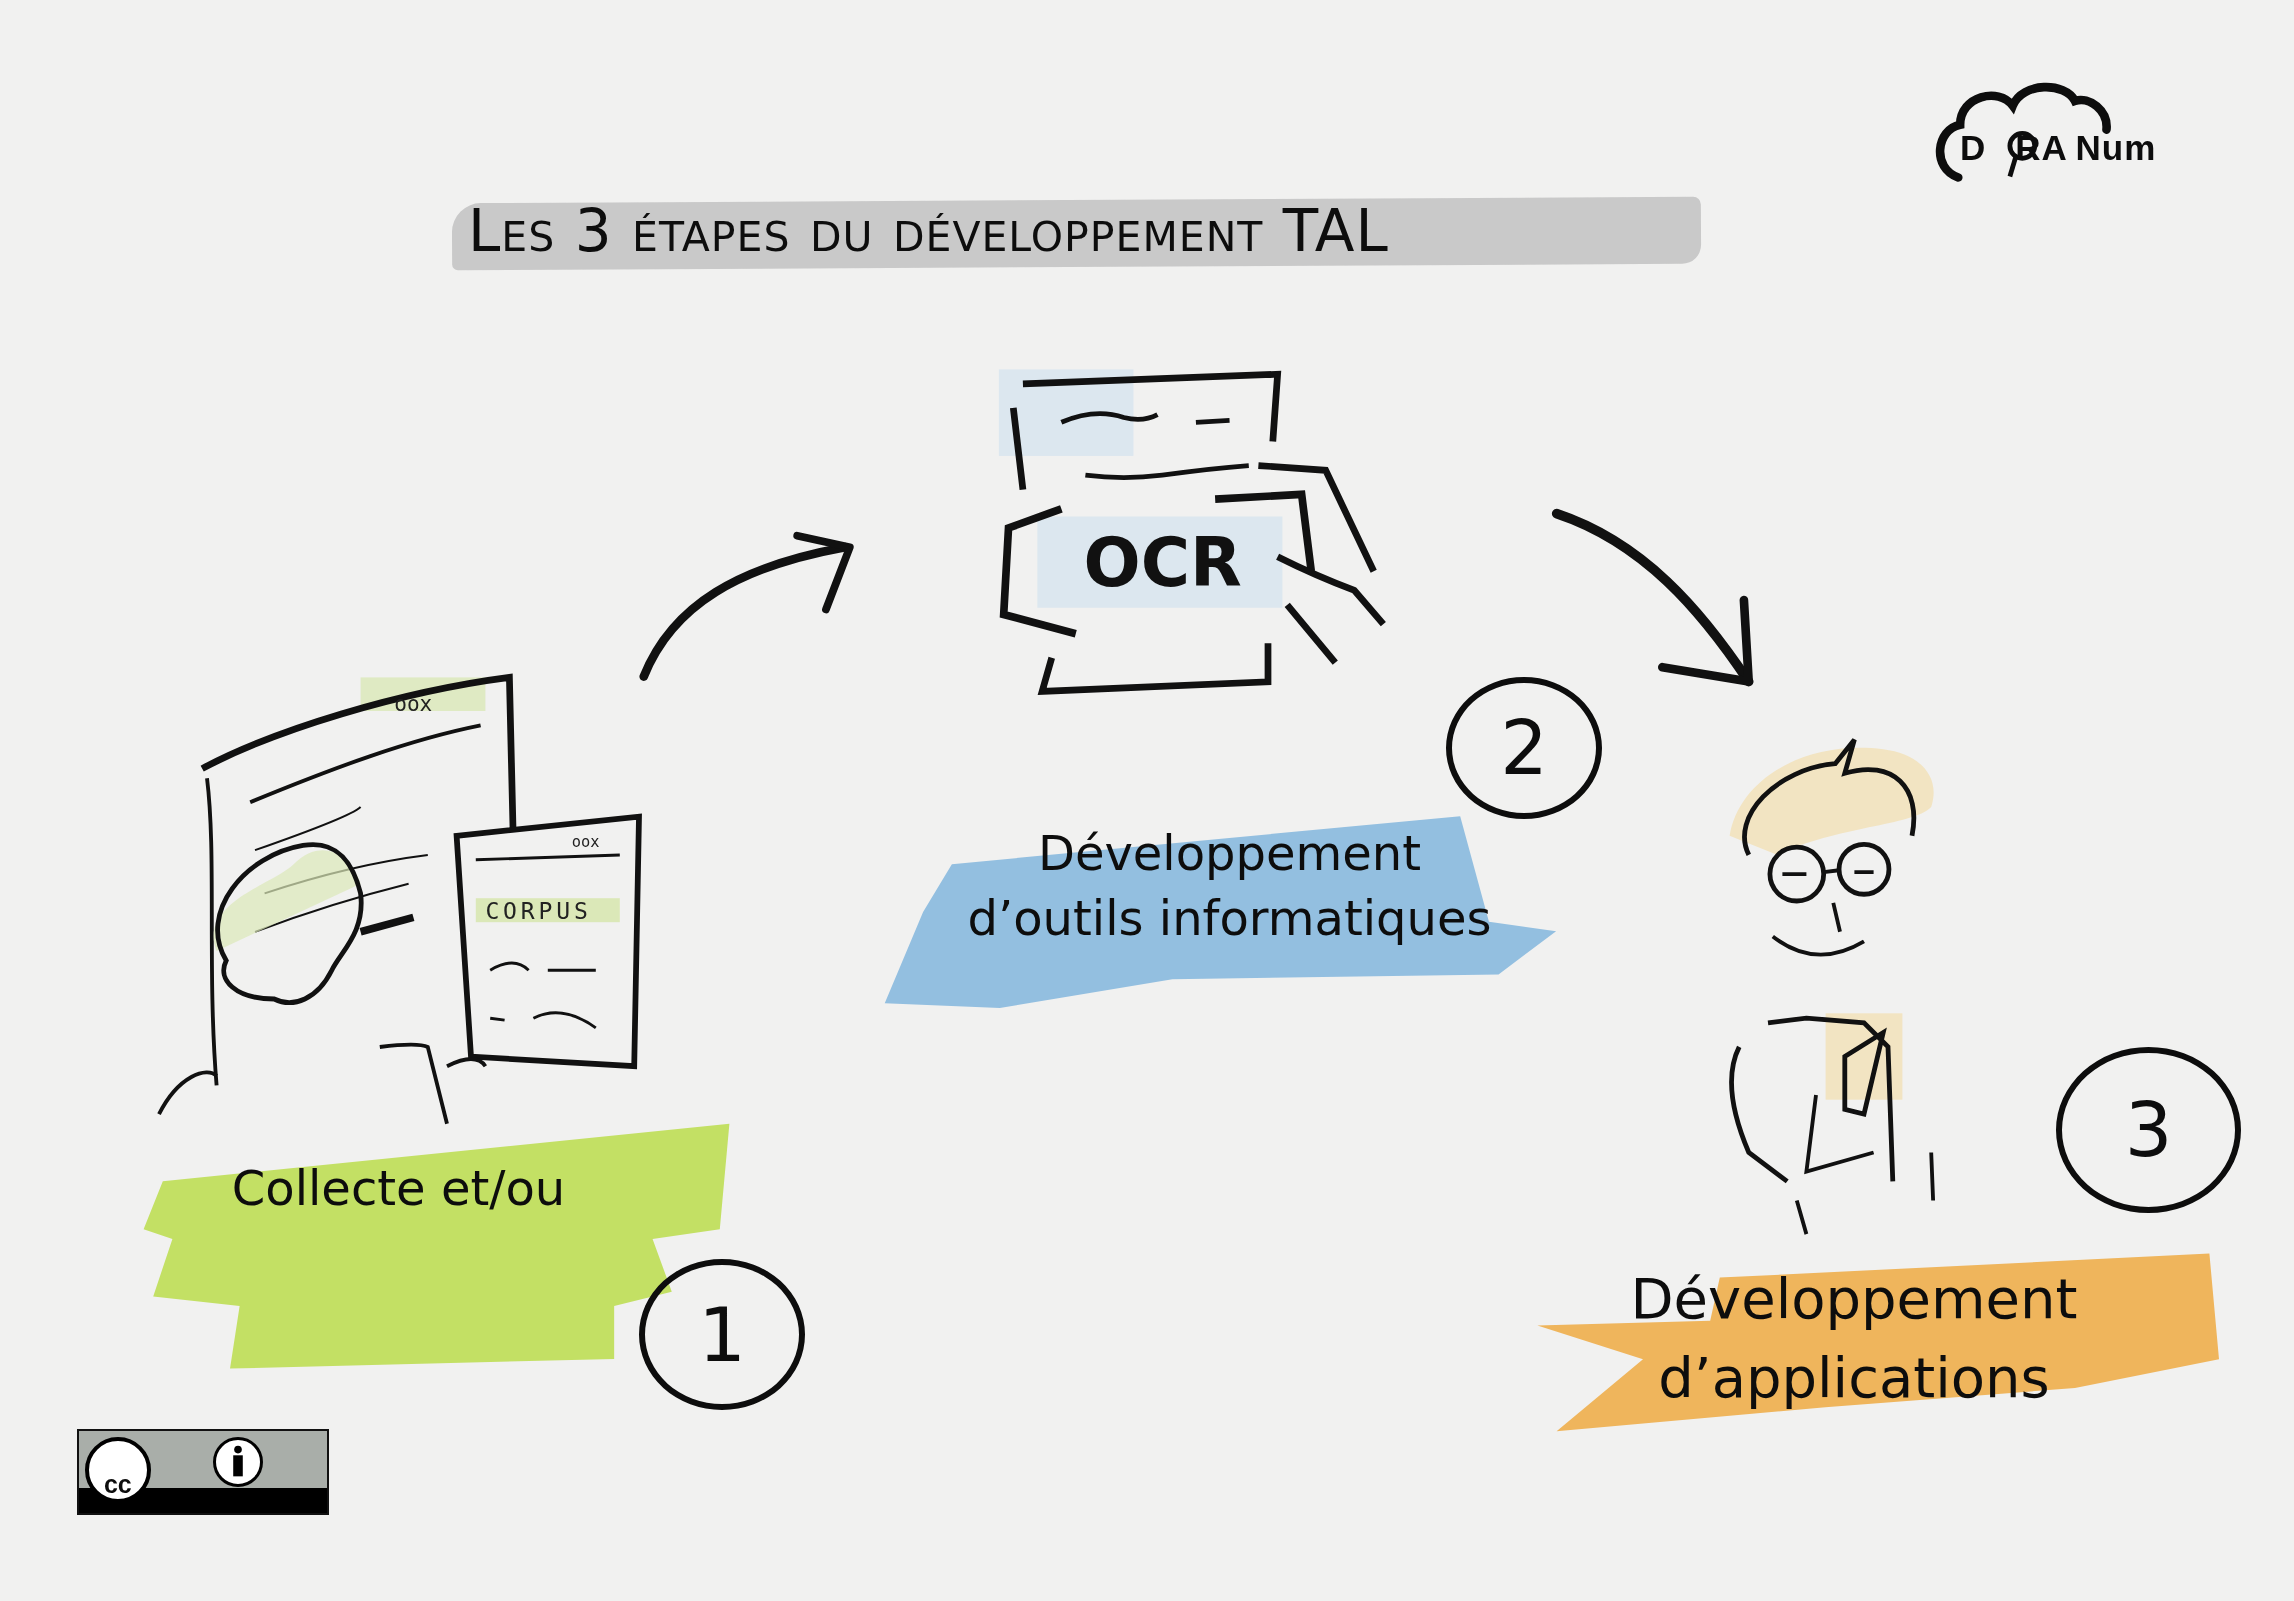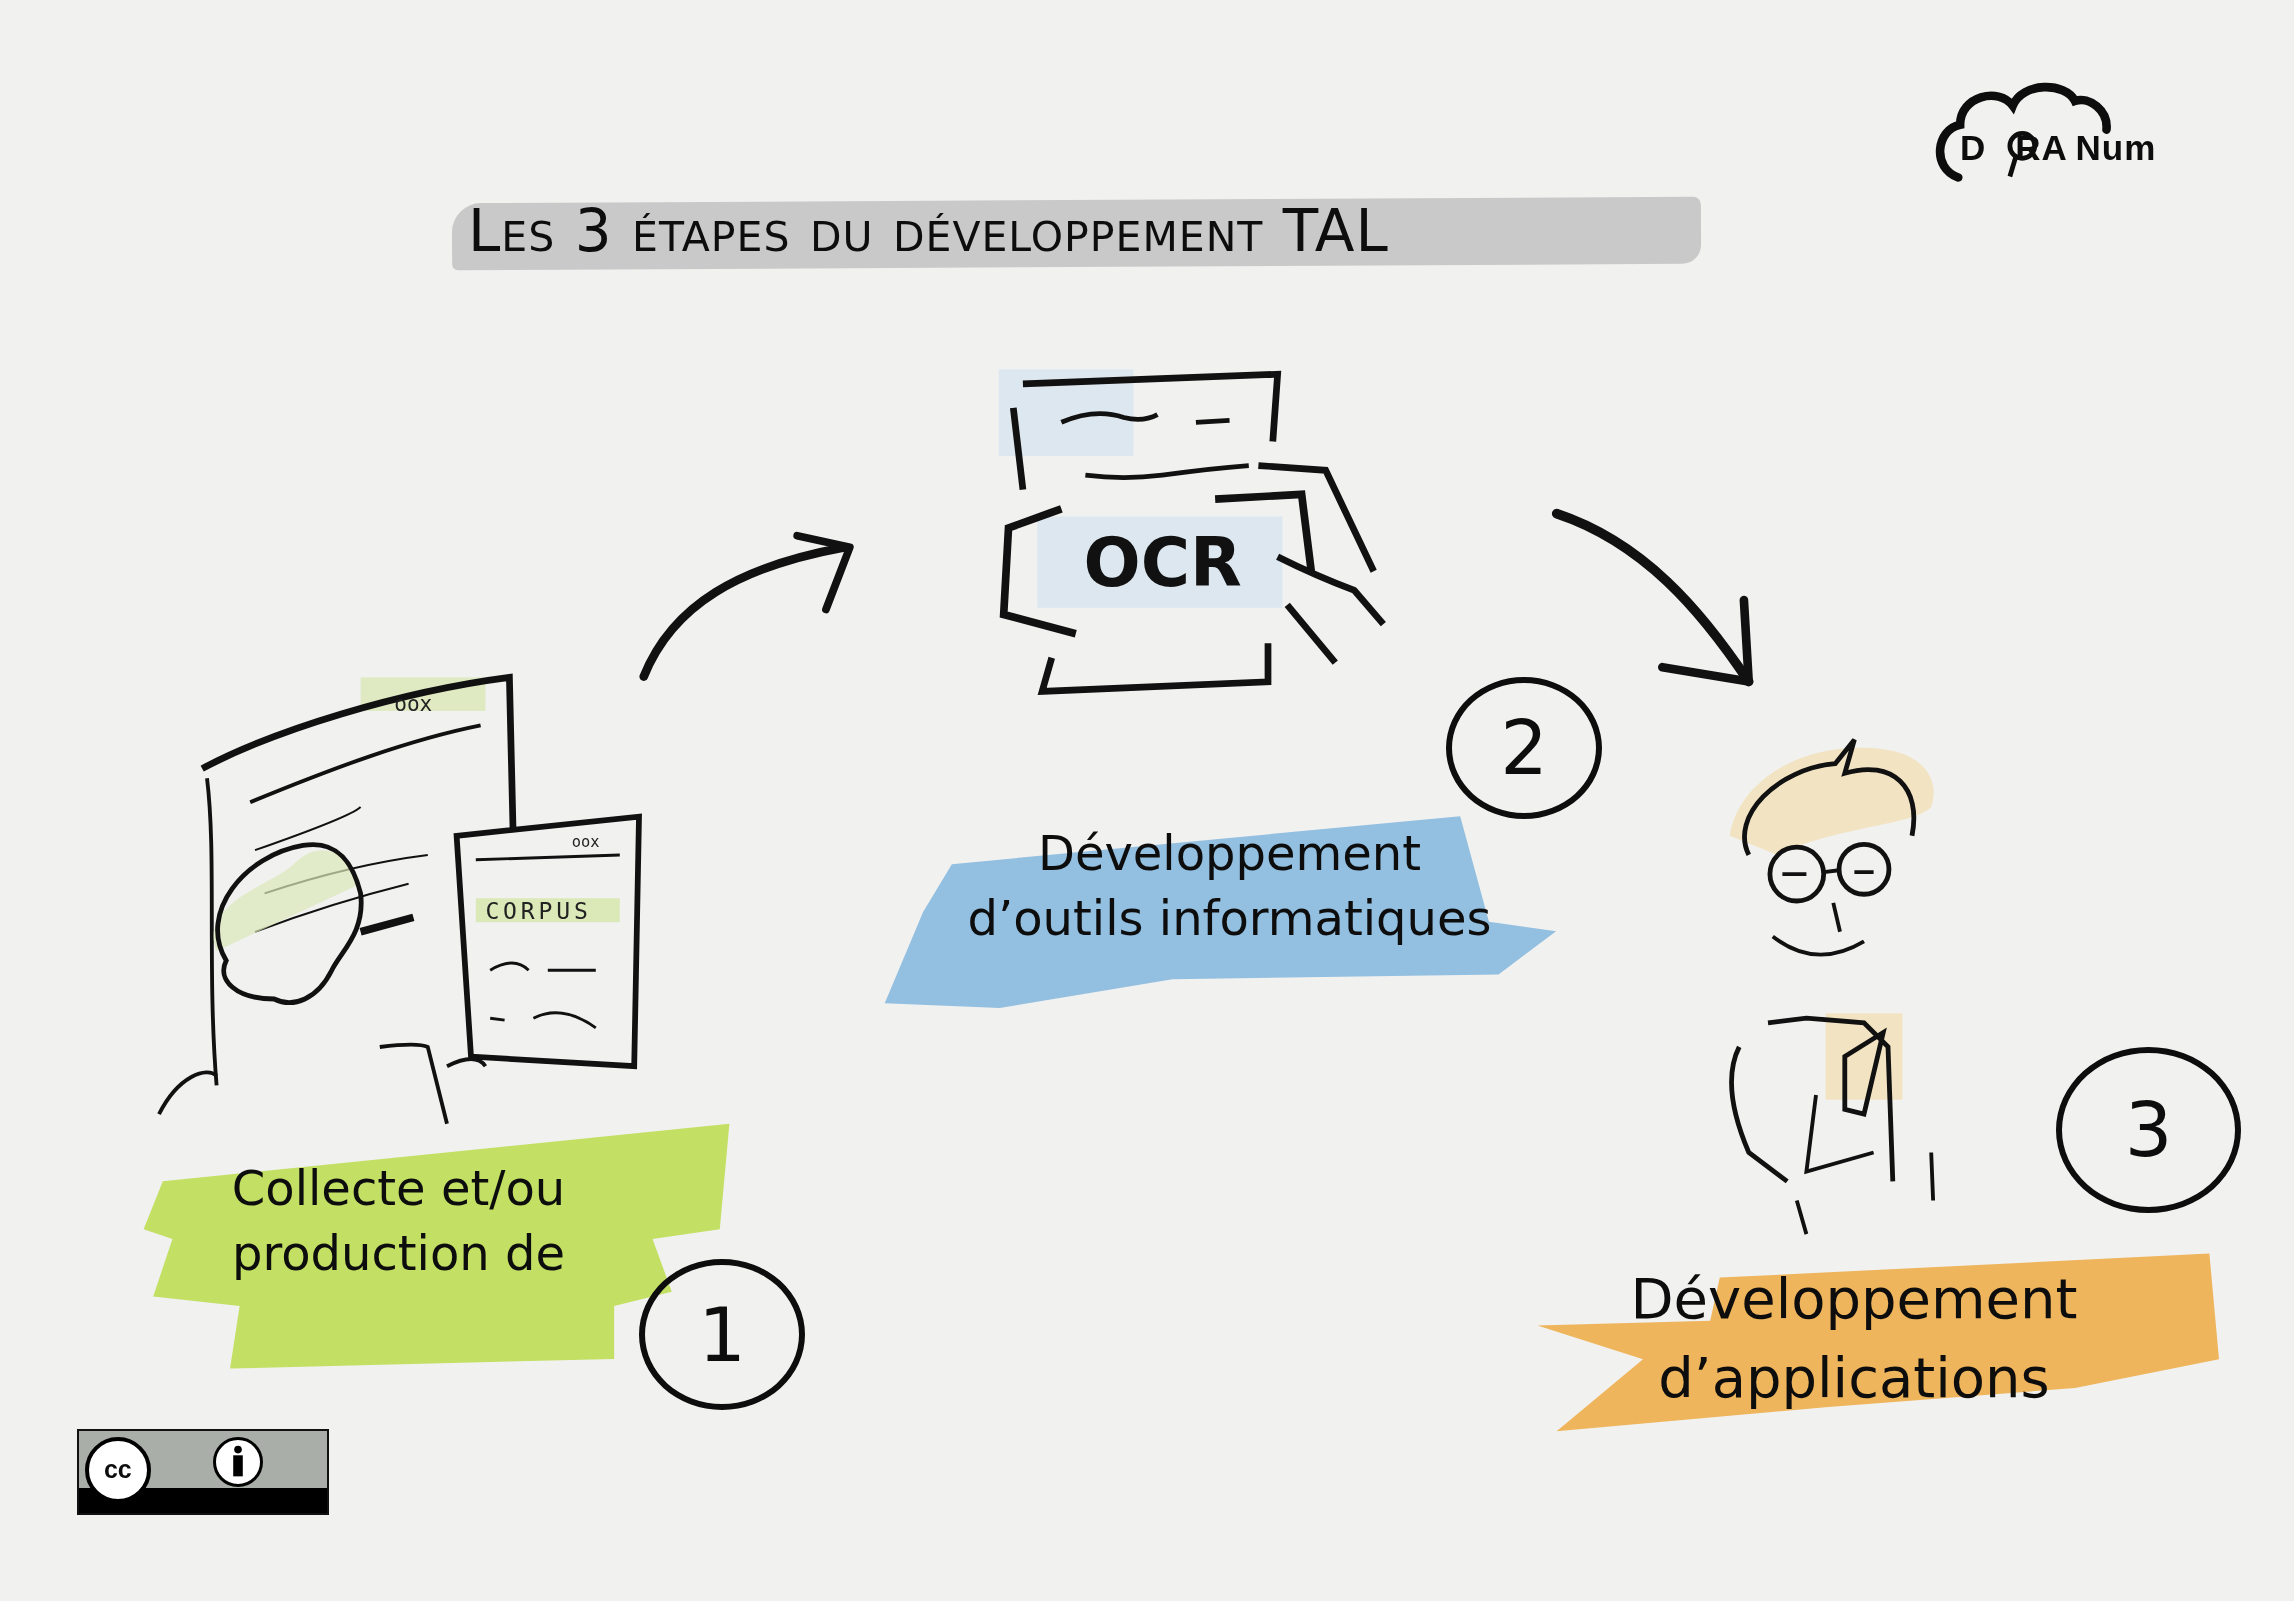--- a/index.html
+++ b/index.html
@@ -12,21 +12,21 @@
        font-variant:small-caps;white-space:nowrap;}
   .logo{left:1931px;top:77px;width:240px;height:110px;}
   .logo-text{left:1960px;top:128px;font-family:"Liberation Sans",sans-serif;font-weight:bold;font-size:35px;letter-spacing:1px;text-align:right;}
   .label{font-family:"DejaVu Sans",sans-serif;font-size:48px;line-height:65px;text-align:center;}
   .circle-num{border:6.7px solid #0d0d0d;border-radius:50%;display:flex;align-items:center;justify-content:center;
        font-size:75px;font-family:"DejaVu Sans",sans-serif;}
   .cc{left:77px;top:1429px;width:252px;height:86px;background:#a9aea9;border:2.9px solid #111;box-sizing:border-box;}
   .cc-bottom{left:0;bottom:0;width:100%;height:25px;background:#000;}
   .cc-by{right:77px;bottom:1px;color:#000000;font-family:"Liberation Sans",sans-serif;font-weight:bold;font-size:18px;}
   .cc-circle{left:5.8px;top:5.8px;width:58px;height:58px;border-radius:50%;background:#fff;border:4.8px solid #000;
-       display:flex;align-items:center;justify-content:center;font-family:"Liberation Sans",sans-serif;font-weight:bold;font-size:25px;}
+       display:flex;align-items:flex-end;justify-content:center;font-family:"Liberation Sans",sans-serif;font-weight:bold;font-size:25px;}
   .cc-person{left:134px;top:5.8px;width:44px;height:44px;border-radius:50%;background:#fff;border:3.8px solid #000;}
   svg{position:absolute;overflow:visible;}
 </style>
 </head>
 <body>
 
 <div class="abs title-band"></div>
 <div class="abs title">Les 3 étapes du développement TAL</div>
 
 <div class="abs logo">
@@ -101,21 +101,20 @@
     <path d="M20 330 Q0 370 30 440 L70 470 M50 305 L90 300 L150 305 L175 330 L180 470 M130 340 L170 315 L150 400 L130 395 Z" fill="none" stroke="#111" stroke-width="5"></path>
     <path d="M100 380 L90 460 L160 440 M80 490 L90 525 M220 440 L222 490" stroke="#111" stroke-width="4" fill="none"></path>
   </svg>
 </div>
 
 <svg style="left:134px;top:1114px;" width="605" height="269" viewBox="0 0 630 280">
   <path d="M30 70 L620 10 L610 120 L540 130 L560 185 L500 200 L500 255 L100 265 L110 200 L20 190 L40 130 L10 120 Z" fill="#c3e064"></path>
 </svg>
 <div class="abs label" style="left:168px;top:1148px;width:461px;margin-top:8px;">
   <div>Collecte et/ou</div>
-  <div>production de</div>
 </div>
 <div class="abs circle-num" style="left:639px;top:1259px;width:154px;height:139px;">
     <span>1</span>
   </div>
 
 <svg style="left:884px;top:797px;" width="692" height="211" viewBox="0 0 720 220">
   <path d="M70 70 L600 20 L630 130 L700 140 L640 185 L300 190 L120 220 L0 215 L40 120 Z" fill="#93bfe0"></path>
 </svg>
 <div class="abs label" style="left:898px;top:821px;width:663px;">
   <div>Développement</div>

